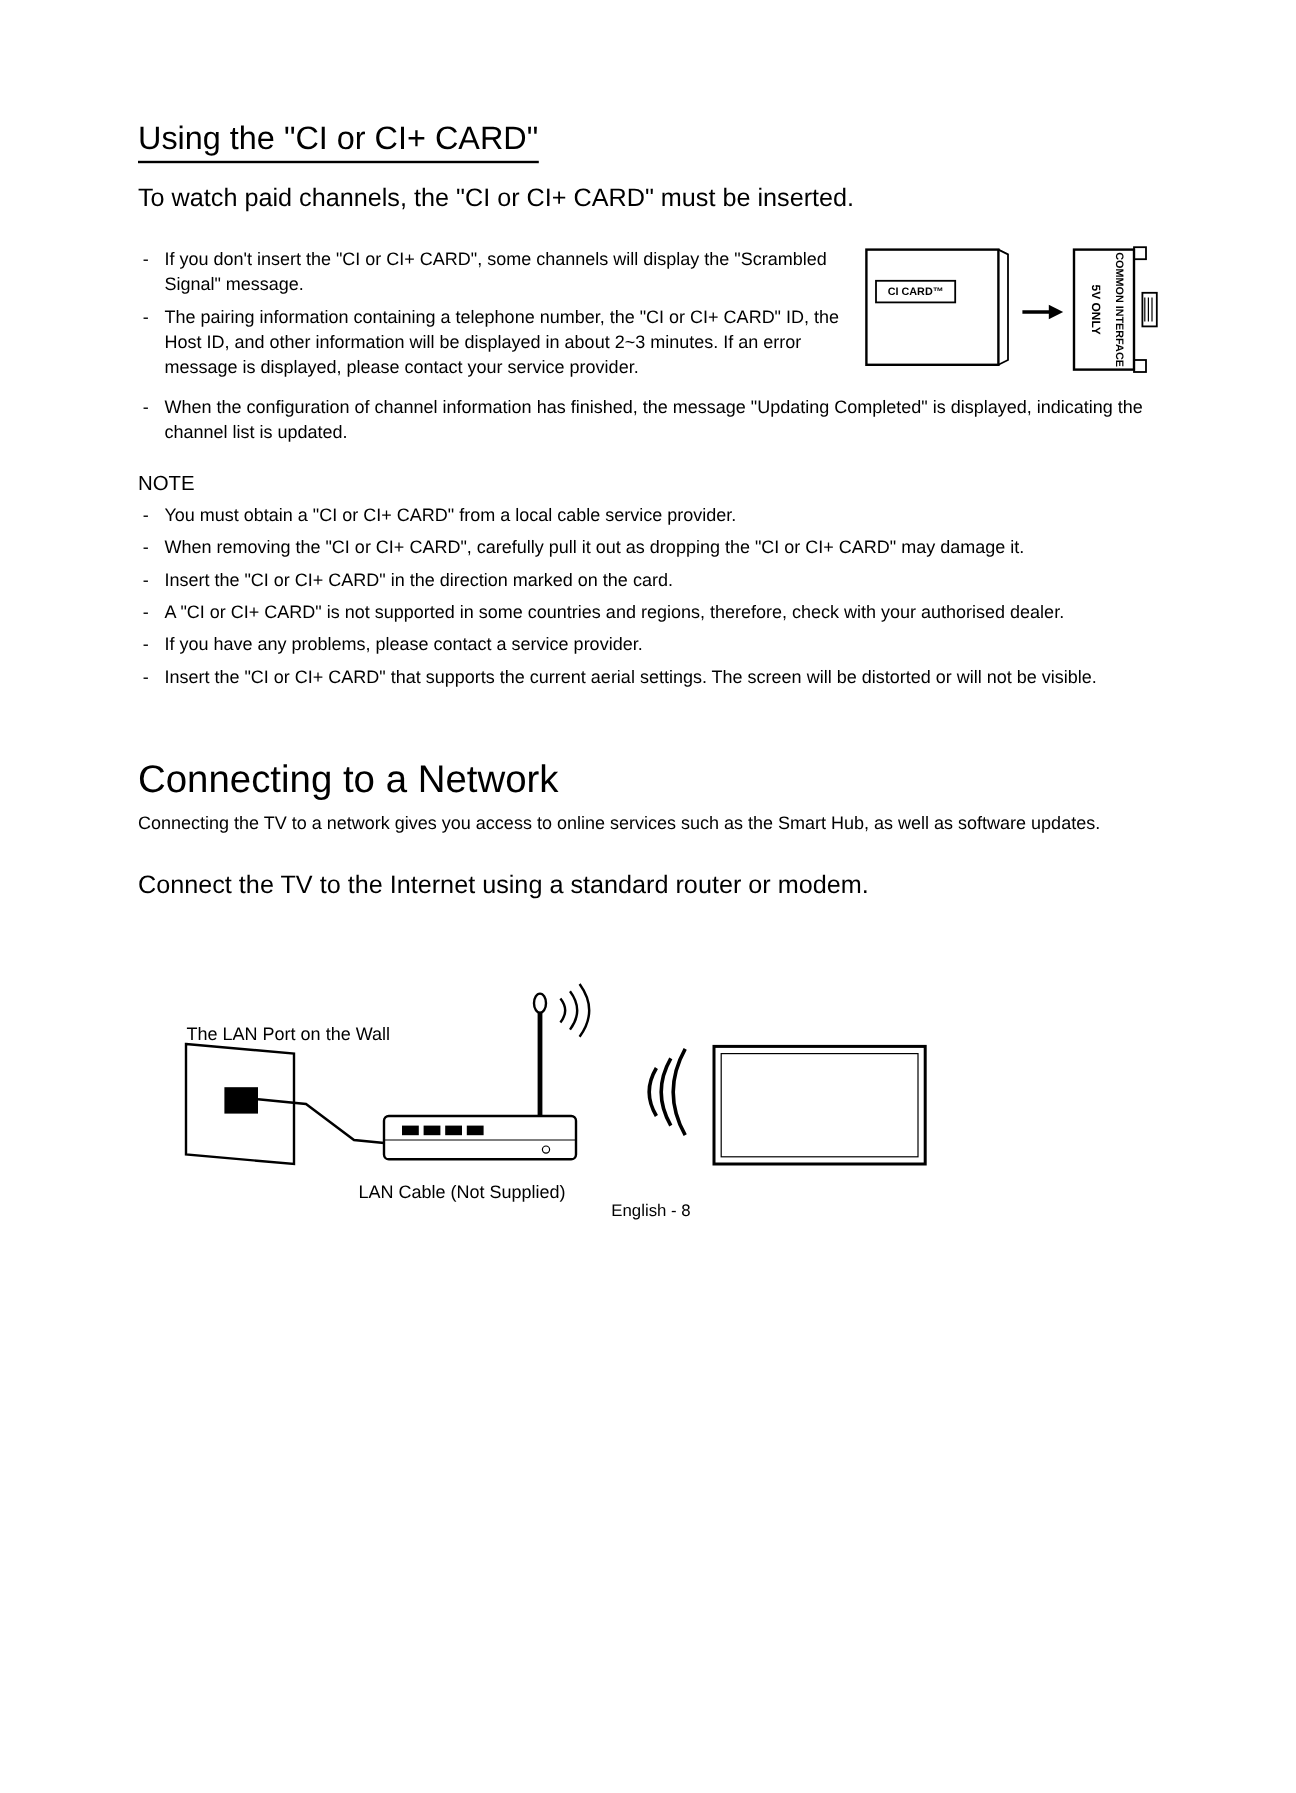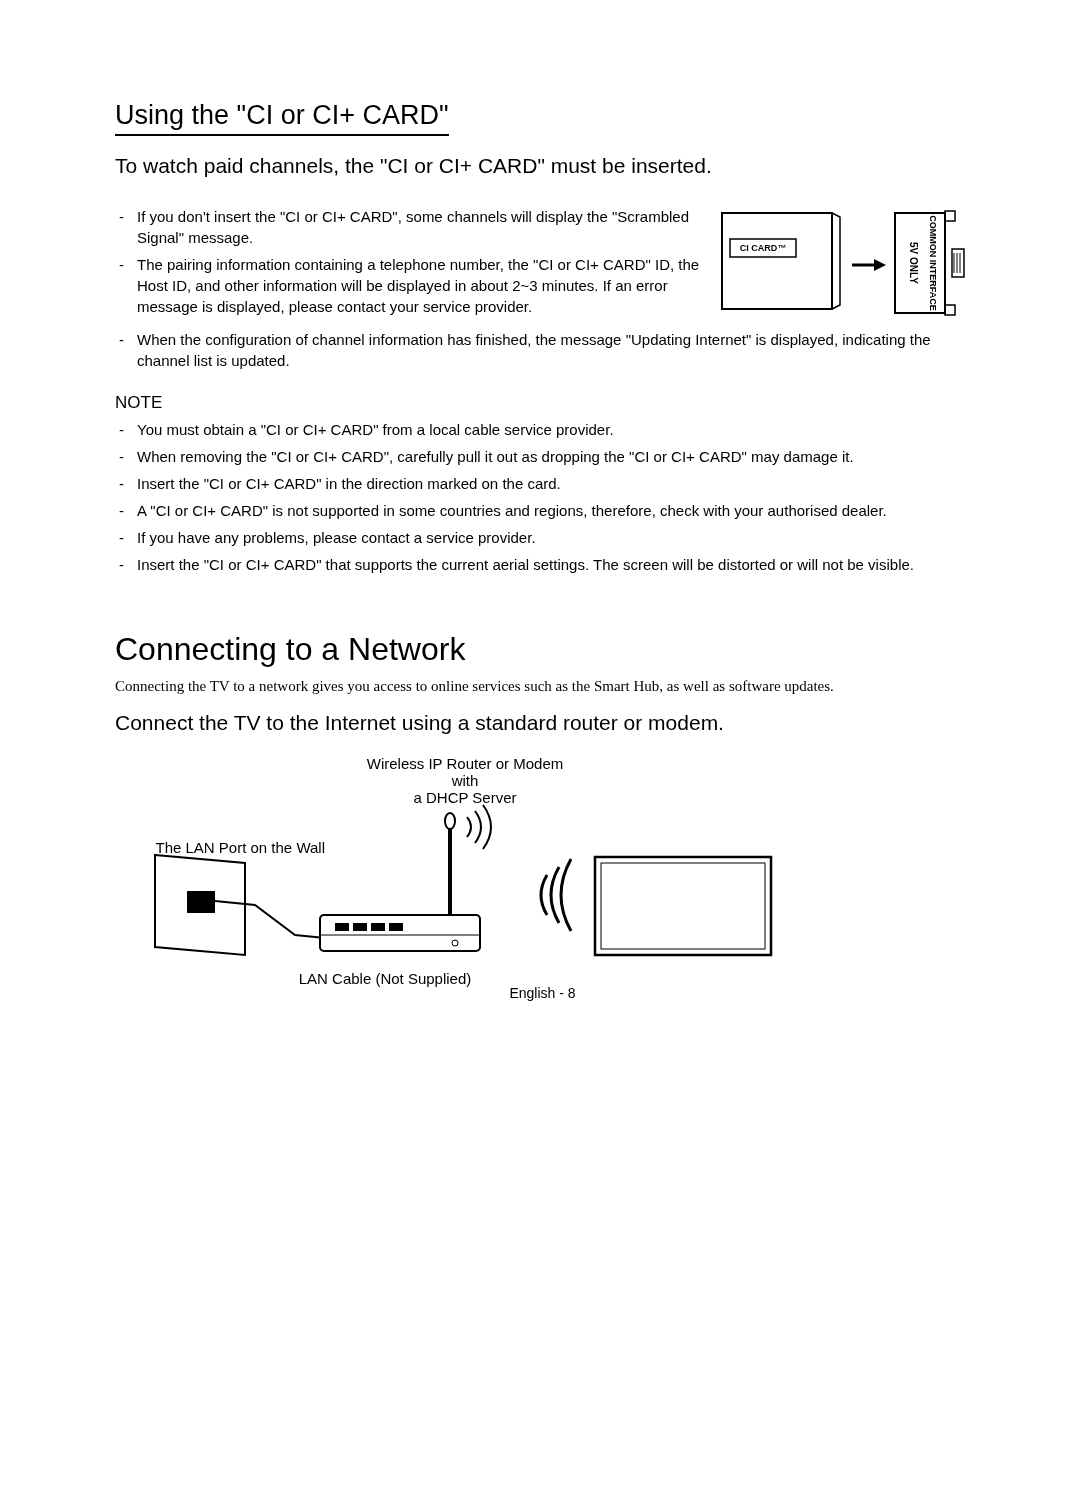--- a/index.html
+++ b/index.html
@@ -21,21 +21,21 @@
     padding-bottom: 3px;
     border-bottom: 2px solid #000;
     display: inline-block;
   }
   .intro {
     font-size: 21px;
     margin: 14px 0 6px 0;
   }
   .top-row {
     display: flex;
-    align-items: flex-end;
+    align-items: center;
     gap: 20px;
     margin-top: 22px;
   }
   .top-text {
     flex: 1;
   }
   .dash-list {
     list-style: none;
     padding: 0;
     margin: 0;
@@ -58,22 +58,21 @@
     font-size: 17px;
     margin: 22px 0 6px 0;
   }
   .h1 {
     font-size: 32px;
     font-weight: 400;
     margin: 56px 0 10px 0;
   }
   .sub {
     font-size: 15px;
-    margin: 8px 0 16px 0;
-    font-family: Liberation Serif, serif;
+    margin: 8px 0 31px 0;
   }
   .footer {
     text-align: center;
     font-size: 14px;
   }
   
   .ci-diagram {
     width: 250px;
     flex-shrink: 0;
     position: relative;
@@ -127,45 +126,41 @@
         <line x1="237" y1="44" x2="237" y2="64" stroke="#000" stroke-width="1"></line>
         <line x1="240" y1="44" x2="240" y2="64" stroke="#000" stroke-width="1"></line>
 
         <text x="190" y="54" font-size="10" font-weight="bold" text-anchor="middle" transform="rotate(90 190 54)">5V ONLY</text>
         <text x="210" y="54" font-size="9" font-weight="bold" text-anchor="middle" transform="rotate(90 210 54)">COMMON INTERFACE</text>
       </svg>
     </div>
   </div>
 
   <ul class="dash-list">
-    <li>When the configuration of channel information has finished, the message "Updating Internet" is displayed, indicating the channel list is updated.</li>
+    <li>When the configuration of channel information has finished, the message "Updating Completed" is displayed, indicating the channel list is updated.</li>
   </ul>
 
   <div class="note-h">NOTE</div>
   <ul class="dash-list">
     <li>You must obtain a "CI or CI+ CARD" from a local cable service provider.</li>
     <li>When removing the "CI or CI+ CARD", carefully pull it out as dropping the "CI or CI+ CARD" may damage it.</li>
     <li>Insert the "CI or CI+ CARD" in the direction marked on the card.</li>
     <li>A "CI or CI+ CARD" is not supported in some countries and regions, therefore, check with your authorised dealer.</li>
     <li>If you have any problems, please contact a service provider.</li>
     <li>Insert the "CI or CI+ CARD" that supports the current aerial settings. The screen will be distorted or will not be visible.</li>
   </ul>
 
   
   <h1 class="h1">Connecting to a Network</h1>
   <p class="sub">Connecting the TV to a network gives you access to online services such as the Smart Hub, as well as software updates.</p>
 
   
   <p class="intro">Connect the TV to the Internet using a standard router or modem.</p>
 
   <div class="net-diagram">
-    <div class="dlabel" style="left:220px; top:0; width:220px;">
-      <span>Wireless IP Router or Modem with</span><br>
-      <span>a DHCP Server</span>
-    </div>
     <div class="dlabel" style="left:20px; top:84px; width:170px; text-align:right;">The LAN Port on the Wall</div>
     <div class="dlabel" style="left:150px; top:215px; width:200px;">LAN Cable (Not Supplied)</div>
 
     <svg viewBox="0 0 640 230" width="640" height="230" style="position:absolute;left:0;top:0;">
 
       <polygon points="20,100 110,108 110,200 20,192" fill="#fff" stroke="#000" stroke-width="2"></polygon>
       <rect x="52" y="136" width="28" height="22" fill="#000"></rect>
       <path d="M 80 146 L 120 150 L 160 180 L 200 184" fill="none" stroke="#000" stroke-width="2"></path>
 
       <rect x="185" y="160" width="160" height="36" rx="4" fill="#fff" stroke="#000" stroke-width="2"></rect>

